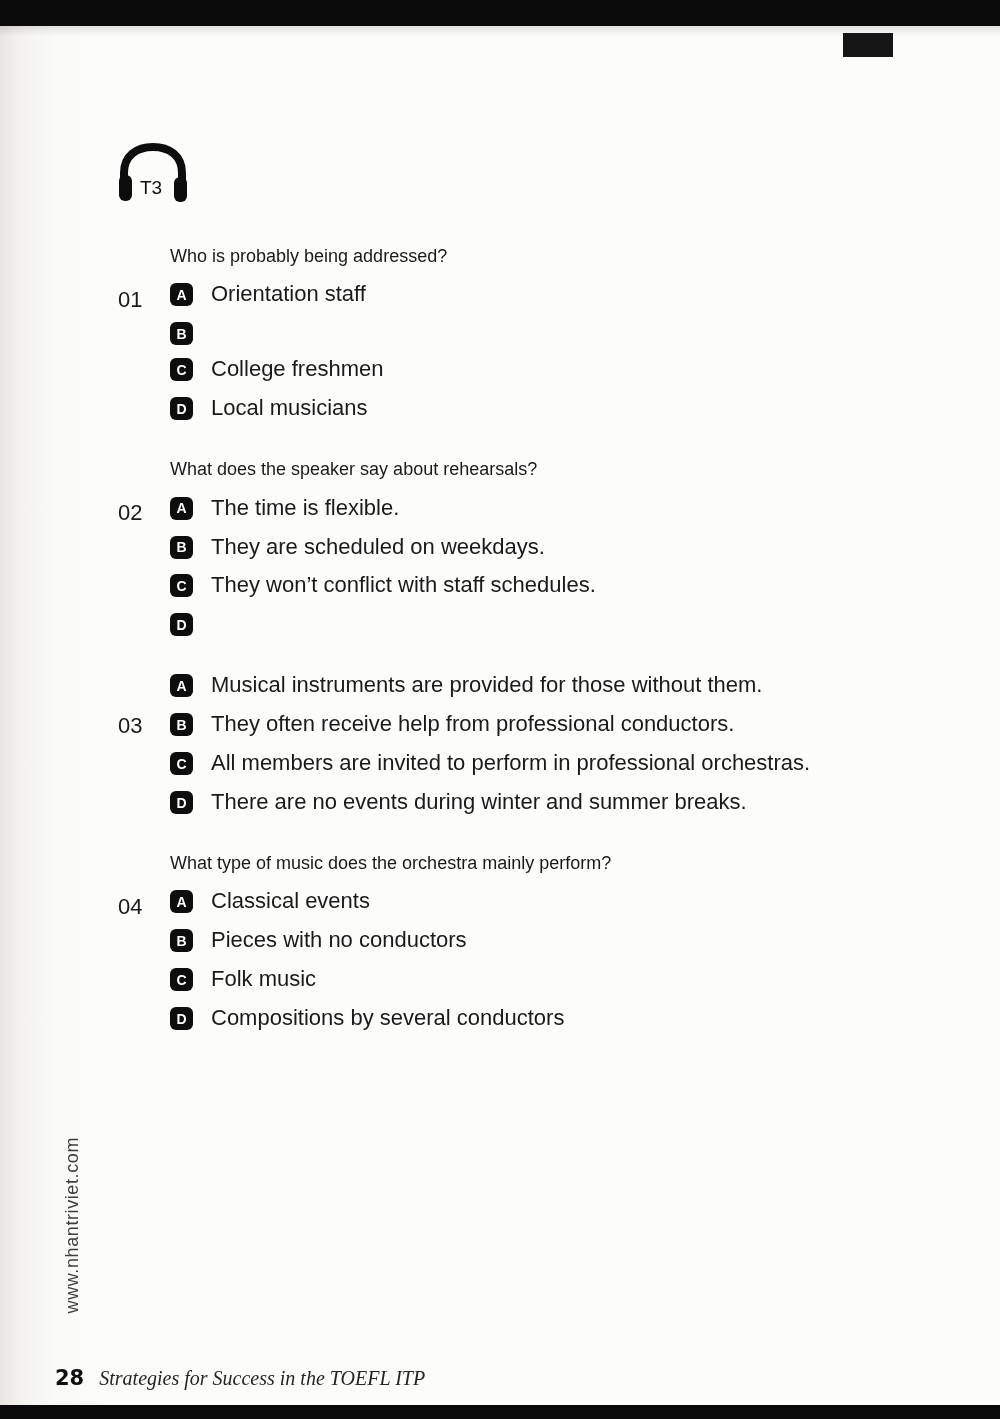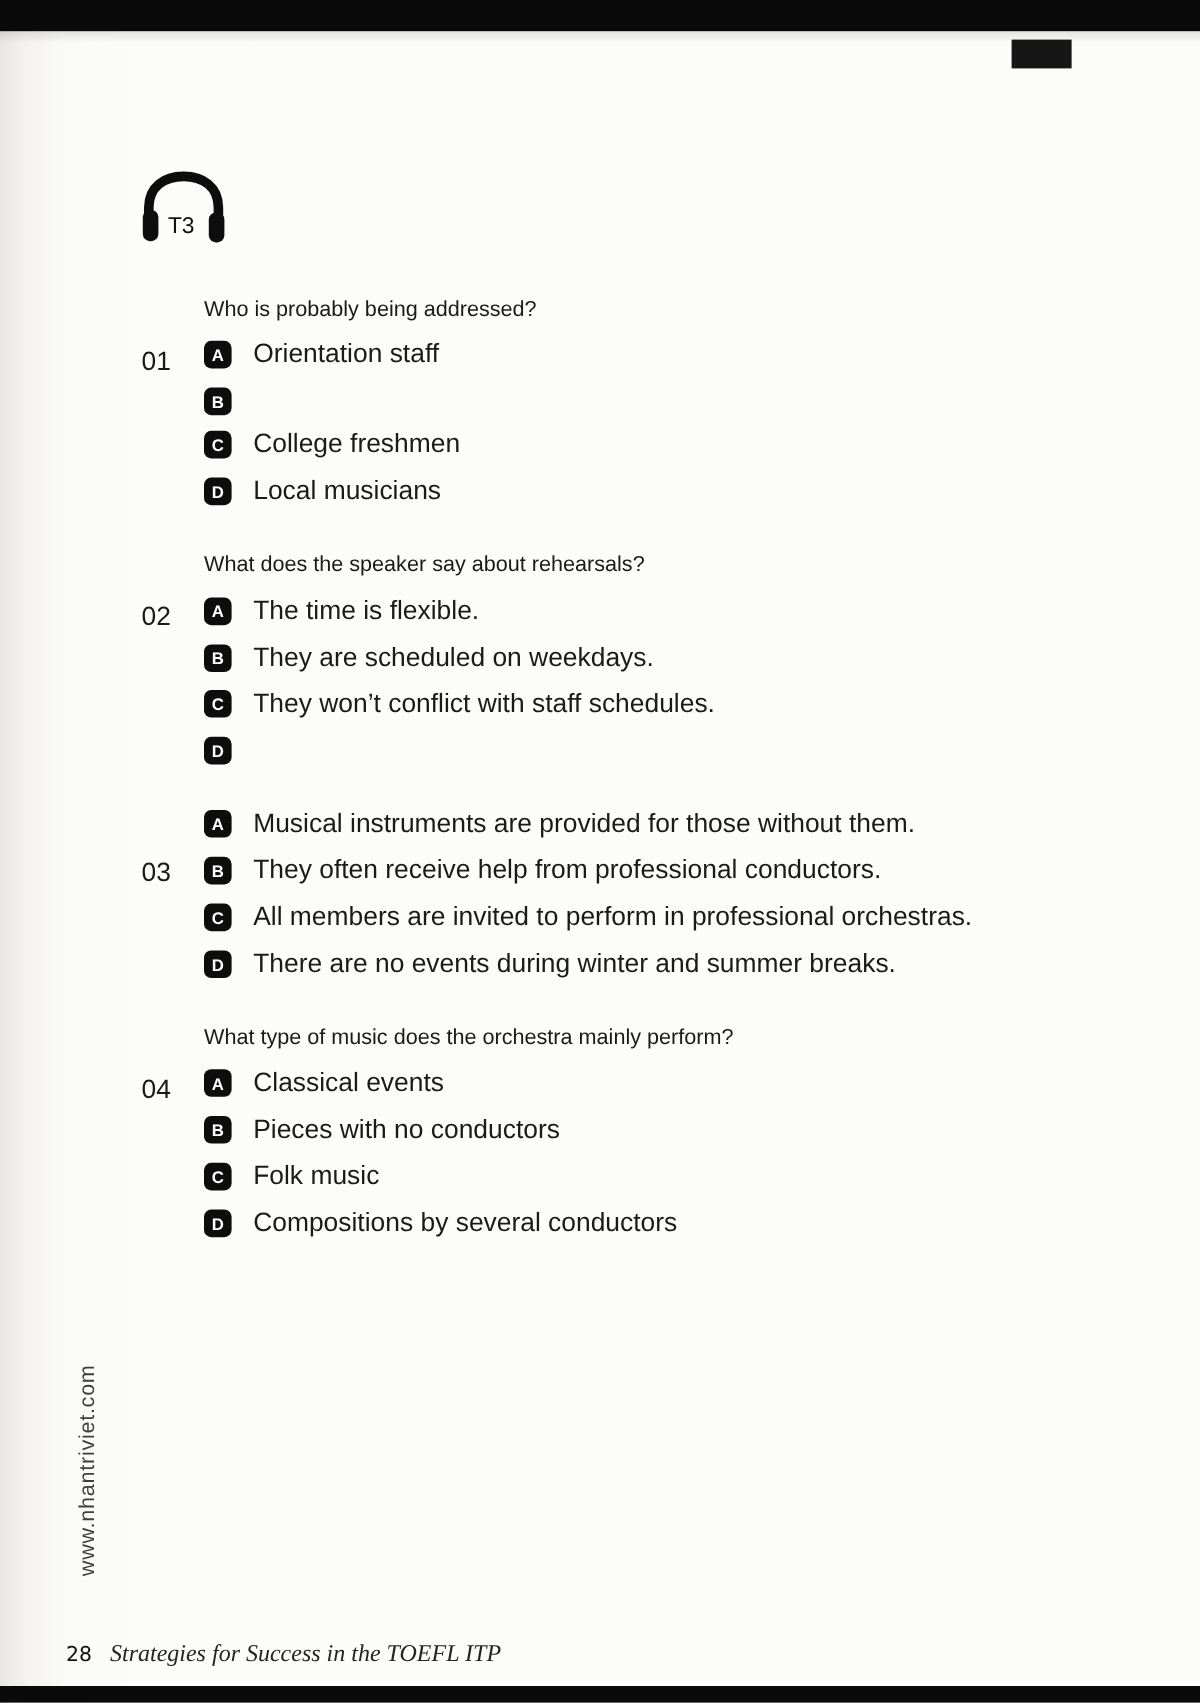--- a/index.html
+++ b/index.html
@@ -108,22 +108,22 @@
   }
   .footer {
     position: absolute;
     left: 55px;
     bottom: 29px;
     display: flex;
     align-items: baseline;
   }
   .footer .pn {
     font-family: "DejaVu Sans", sans-serif;
-    font-size: 17px;
-    font-weight: normal;
+    font-size: 21px;
+    font-weight: bold;
     color: #111;
   }
   .footer .bt {
     margin-left: 15px;
     font-family: "Liberation Serif", serif;
     font-size: 20px;
     color: #242424;
     font-style: italic;
   }
 </style>

